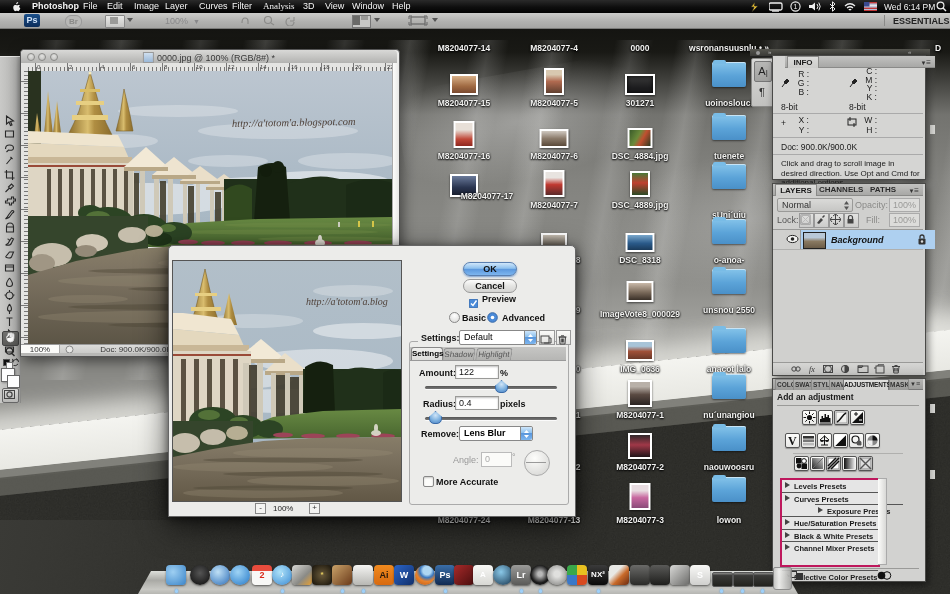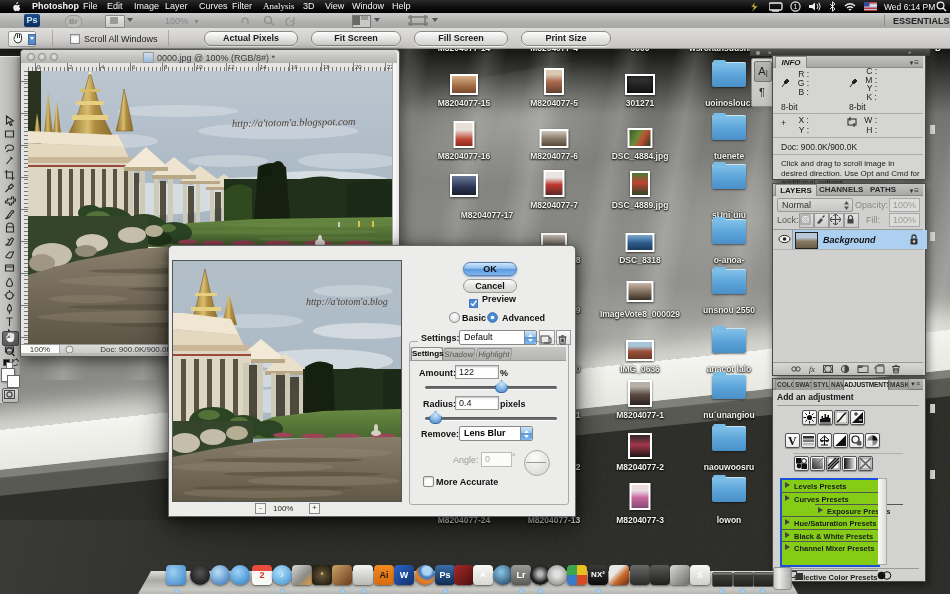--- a/index.html
+++ b/index.html
@@ -48,21 +48,21 @@
       <div style="background:linear-gradient(#d8b088,#a06a42 60%,#7a4a30);"></div>
     </div>
 <div class="dlab" style="left:464px;top:101px;">M8204077-15</div>
 <div class="picon" style="left:464px;top:121px;width:17px;height:23px;">
       <div style="background:linear-gradient(#e8e0d8 30%,#c04838 70%,#902820);"></div>
     </div>
 <div class="dlab" style="left:464px;top:154px;">M8204077-16</div>
 <div class="picon" style="left:464px;top:174px;width:24px;height:19px;">
       <div style="background:linear-gradient(#6a7a9a,#2a3550 60%,#1a2030);"></div>
     </div>
-<div class="dlab" style="left:464px;top:213px;padding-left:46px;">M8204077-17</div>
+<div class="dlab" style="left:464px;top:194px;padding-left:46px;">M8204077-17</div>
 <div class="dlab" style="left:464px;top:518px;">M8204077-24</div>
 <div class="dlab" style="left:554px;top:46px;">M8204077-4</div>
 <div class="picon" style="left:554px;top:68px;width:16px;height:23px;">
       <div style="background:linear-gradient(#d8c8b0 20%,#b06a50 50%,#604030);"></div>
     </div>
 <div class="dlab" style="left:554px;top:101px;">M8204077-5</div>
 <div class="picon" style="left:554px;top:129px;width:25px;height:15px;">
       <div style="background:linear-gradient(#cfc8c0,#8a7a6a 50%,#5a4a3a);"></div>
     </div>
 <div class="dlab" style="left:554px;top:154px;">M8204077-6</div>
@@ -213,36 +213,20 @@
 <div class="abs" style="left:374px;top:5px;width:0;height:0;border-left:3px solid transparent;border-right:3px solid transparent;border-top:4px solid #555;"></div>
 <svg class="abs" style="left:408px;top:2px;" width="20" height="11" fill="none" stroke="#666" stroke-width="1.2">
         <rect x="3" y="2" width="14" height="7"></rect>
         <path d="M1 4 L1 1 L4 1 M16 1 L19 1 L19 4 M19 7 L19 10 L16 10 M4 10 L1 10 L1 7" stroke-width="1"></path>
       </svg>
 <div class="abs" style="left:432px;top:5px;width:0;height:0;border-left:3px solid transparent;border-right:3px solid transparent;border-top:4px solid #555;"></div>
 <div class="abs" style="left:884px;top:2px;width:1px;height:11px;background:#8a8a88;"></div>
 <div class="abs" style="left:893px;top:3px;font-size:9px;font-weight:bold;color:#222;">ESSENTIALS&nbsp;</div>
 </div>
 
-<div class="abs" style="left:0;top:28px;width:950px;height:20px;background:linear-gradient(#dedddb,#d0cfcd 60%,#c6c5c3);border-bottom:1px solid #8a8a88;">
-<div class="abs" style="left:8px;top:3px;width:26px;height:14px;background:linear-gradient(#fdfdfd,#e0e0de);border:1px solid #9a9a98;border-radius:2px;"></div>
-<svg class="abs" style="left:12px;top:5px;" width="12" height="11">
-        <path d="M2 6 Q2 3 3.5 3 L3.5 2 Q3.5 0.5 4.5 0.5 Q5.5 0.5 5.5 2 M5.5 5 L5.5 1.5 Q5.5 0 6.5 0 Q7.5 0 7.5 1.5 L7.5 5 M7.5 5 L7.5 2 Q7.5 1 8.5 1 Q9.5 1 9.5 2.5 L9.5 6 Q9.5 10 6 10 Q3 10 2 6.5" fill="#fff" stroke="#333" stroke-width="1"></path>
-      </svg>
-<div class="abs" style="left:28px;top:6px;width:6px;height:9px;background:#5a8fd0;border:1px solid #46699a;"></div>
-<div class="abs" style="left:29.5px;top:9px;width:0;height:0;border-left:2px solid transparent;border-right:2px solid transparent;border-top:3px solid #fff;"></div>
-<div class="abs" style="left:52px;top:2px;width:1px;height:16px;background:#aaa9a7;"></div>
-<div class="abs" style="left:70px;top:6px;width:8px;height:8px;background:#fdfdfd;border:1px solid #8a8a88;box-shadow:inset 0 1px 2px rgba(0,0,0,.2);"></div>
-<div class="abs" style="left:84px;top:6px;font-size:9px;color:#222;">Scroll All Windows</div>
-<div class="abs" style="left:168px;top:2px;width:1px;height:16px;background:#aaa9a7;"></div>
-<div class="btn" style="left:204px;top:3px;width:92px;">Actual Pixels</div>
-<div class="btn" style="left:311px;top:3px;width:88px;">Fit Screen</div>
-<div class="btn" style="left:414px;top:3px;width:92px;">Fill Screen</div>
-<div class="btn" style="left:521px;top:3px;width:88px;">Print Size</div>
-</div>
 
 <div class="abs" style="left:750px;top:49px;width:180px;height:7px;background:linear-gradient(#55554f,#3a3a36);border-bottom:1px solid #222;">
 <div class="abs" style="left:6px;top:2px;width:4px;height:4px;border-radius:2px;background:#999;"></div>
 <div class="abs" style="left:18px;top:1px;font-size:6px;color:#bbb;line-height:5px;">»</div>
 <div class="abs" style="left:158px;top:1px;font-size:6px;color:#bbb;line-height:5px;">«</div>
 </div>
 <div class="abs" style="left:751px;top:58px;width:21px;height:47px;background:linear-gradient(#d8d8d6,#c2c2c0);border:1px solid #8a8a88;border-radius:2px;">
 <div class="abs" style="left:2px;top:2px;width:16px;height:19px;background:linear-gradient(#b8b8b6,#a2a2a0);border:1px solid #777;border-radius:2px;color:#222;font-size:11px;text-align:center;line-height:19px;">A<span style="font-size:8px;">|</span></div>
 <div class="abs" style="left:2px;top:24px;width:16px;height:19px;color:#333;font-size:11px;text-align:center;line-height:19px;">¶</div>
 </div>
@@ -552,21 +536,21 @@
 <div class="abs" style="left:44px;top:0;width:12px;height:9px;"><svg width="9" height="9">
             <circle cx="4.5" cy="4.5" r="3.5" fill="#e8e8e6" stroke="#888"></circle>
           </svg></div>
 <div class="abs" style="left:40px;top:0;width:150px;text-align:center;line-height:10px;">Doc: 900.0K/900.0K</div>
 <div class="abs" style="right:2px;top:1px;width:0;height:0;border-top:3.5px solid transparent;border-bottom:3.5px solid transparent;border-left:5px solid #222;"></div>
 </div>
 <div class="abs" style="left:0;top:303px;width:377px;height:3px;background:#b8b8b6;"></div>
 </div>
 
 <div class="abs" style="left:772px;top:55px;width:152px;height:123px;background:#d5d5d3;border:1px solid #4a4a48;box-shadow:2px 3px 8px rgba(0,0,0,.5);font-size:8.5px;color:#1a1a1a;">
-<div class="abs" style="left:0;top:0;width:150px;height:11px;background:linear-gradient(#c2c2c0,#a8a8a6);border-bottom:1px solid #8a8a88;font-style:italic;">
+<div class="abs" style="left:12px;top:0;width:150px;height:11px;background:linear-gradient(#c2c2c0,#a8a8a6);border-bottom:1px solid #8a8a88;">
 <div class="abs" style="left:2px;top:0;width:30px;height:11px;background:linear-gradient(#dcdcda,#ccccca);border:1px solid #8a8a88;border-bottom:none;font-size:8px;font-weight:bold;text-align:center;line-height:11px;">INFO</div>
 <div class="abs" style="right:4px;top:2px;font-size:8px;color:#333;"><span style="font-size:6px;">▼</span>≡</div>
 </div>
 <svg class="abs" style="left:8px;top:22px;" width="10" height="10">
         <path d="M1 9 L4 5 M3 4 L6 1 L8 3 L5 6 Z" fill="#222" stroke="#222" stroke-width="1"></path>
       </svg>
 <div class="abs" style="left:22px;top:14px;line-height:9px;text-align:right;width:14px;">R :<br>G :<br>B :</div>
 <div class="abs" style="left:8px;top:46px;">8-bit</div>
 <svg class="abs" style="left:76px;top:22px;" width="10" height="10">
         <path d="M1 9 L4 5 M3 4 L6 1 L8 3 L5 6 Z" fill="#222" stroke="#222" stroke-width="1"></path>
@@ -609,21 +593,21 @@
 <div class="abs" style="left:56px;top:29px;width:13px;height:13px;background:linear-gradient(#e2e2e0,#cccccb);border:1px solid #999;"><svg width="11" height="11">
           <path d="M5.5 0 L5.5 11 M0 5.5 L11 5.5 M3 2 L5.5 0 L8 2 M3 9 L5.5 11 L8 9 M2 3 L0 5.5 L2 8 M9 3 L11 5.5 L9 8" stroke="#444" fill="none"></path>
         </svg></div>
 <div class="abs" style="left:71px;top:29px;width:13px;height:13px;background:linear-gradient(#e2e2e0,#cccccb);border:1px solid #999;"><svg width="11" height="11">
           <rect x="2.5" y="5" width="6" height="4.5" fill="#444"></rect>
           <path d="M3.5 5 L3.5 3.5 Q3.5 1.5 5.5 1.5 Q7.5 1.5 7.5 3.5 L7.5 5" fill="none" stroke="#444" stroke-width="1.2"></path>
         </svg></div>
 <div class="abs" style="left:93px;top:31px;color:#8a8a88;">Fill:</div>
 <div class="abs" style="left:116px;top:29px;width:26px;height:12px;background:#dcdcda;border:1px solid #aaa;color:#9a9a98;line-height:12px;padding-left:3px;">100%</div>
 <div class="abs" style="left:0;top:45px;width:150px;height:1px;background:#9a9a98;"></div>
-<div class="abs" style="left:4px;top:46px;width:150px;height:19px;background:#aed0f0;">
+<div class="abs" style="left:12px;top:46px;width:150px;height:19px;background:#aed0f0;">
 <div class="abs" style="left:0;top:0;width:15px;height:19px;background:#cfcfcd;border-right:1px solid #9a9a98;"><svg width="13" height="11" style="margin:4px 0 0 1px;">
             <ellipse cx="6.5" cy="5" rx="5.5" ry="3.6" fill="#f4f4f2" stroke="#222"></ellipse>
             <circle cx="6.5" cy="5" r="1.8" fill="#222"></circle>
           </svg></div>
 <div class="abs" style="left:18px;top:2px;width:21px;height:15px;background:linear-gradient(#b8c8d8 30%,#8a7a62 55%,#6a5c48);border:1px solid #222;"></div>
 <div class="abs" style="left:46px;top:5px;font-style:italic;font-weight:bold;color:#111;">Background</div>
 <svg class="abs" style="right:8px;top:4px;" width="10" height="11">
           <rect x="1.5" y="4.5" width="7" height="6" rx="1" fill="#333"></rect>
           <path d="M3 4.5 L3 3 Q3 1 5 1 Q7 1 7 3 L7 4.5" fill="none" stroke="#333" stroke-width="1.3"></path>
           <circle cx="5" cy="7.5" r="1.2" fill="#ddd"></circle>
@@ -739,21 +723,21 @@
               <stop offset="0" stop-color="#111"></stop>
               <stop offset="1" stop-color="#eee"></stop>
             </linearGradient>
           </defs>
           <rect x="1" y="1" width="11" height="11" fill="url(#gg)"></rect>
         </svg></div>
 <div class="abs" style="left:85px;top:77px;width:13px;height:13px;background:linear-gradient(#fdfdfb,#e8e8e6);border:1px solid #555;border-radius:2px;box-shadow:0 1px 1px rgba(0,0,0,.3);"><svg width="13" height="13">
           <rect x="1" y="1" width="11" height="11" fill="#ddd" stroke="#888"></rect>
           <path d="M1 1 L12 12 M12 1 L1 12" stroke="#555" stroke-width="1.4"></path>
         </svg></div>
-<div class="abs" style="left:7px;top:99px;width:96px;height:85px;border:2px solid #1d4ed8;background:#84cc16;">
+<div class="abs" style="left:7px;top:99px;width:96px;height:85px;border:2px solid #be185d;background:#e5e5e5;">
 <div class="abs" style="left:0;top:0.0px;width:96px;height:12px;">
           <span style="position:absolute;left:3px;top:2px;width:0;height:0;border-top:3.5px solid transparent;border-bottom:3.5px solid transparent;border-left:5px solid #444;"></span>
           <span style="position:absolute;left:12px;top:2px;font-size:7.5px;font-weight:bold;white-space:nowrap;">Levels Presets</span>
         </div>
 <div class="abs" style="left:0;top:12.1px;width:96px;height:12px;border-top:1px solid #555;">
           <span style="position:absolute;left:3px;top:2px;width:0;height:0;border-top:3.5px solid transparent;border-bottom:3.5px solid transparent;border-left:5px solid #444;"></span>
           <span style="position:absolute;left:12px;top:2px;font-size:7.5px;font-weight:bold;white-space:nowrap;">Curves Presets</span>
         </div>
 <div class="abs" style="left:0;top:24.3px;width:88px;height:12px;border-top:1px solid #555;margin-left:33px;">
           <span style="position:absolute;left:3px;top:2px;width:0;height:0;border-top:3.5px solid transparent;border-bottom:3.5px solid transparent;border-left:5px solid #444;"></span>

